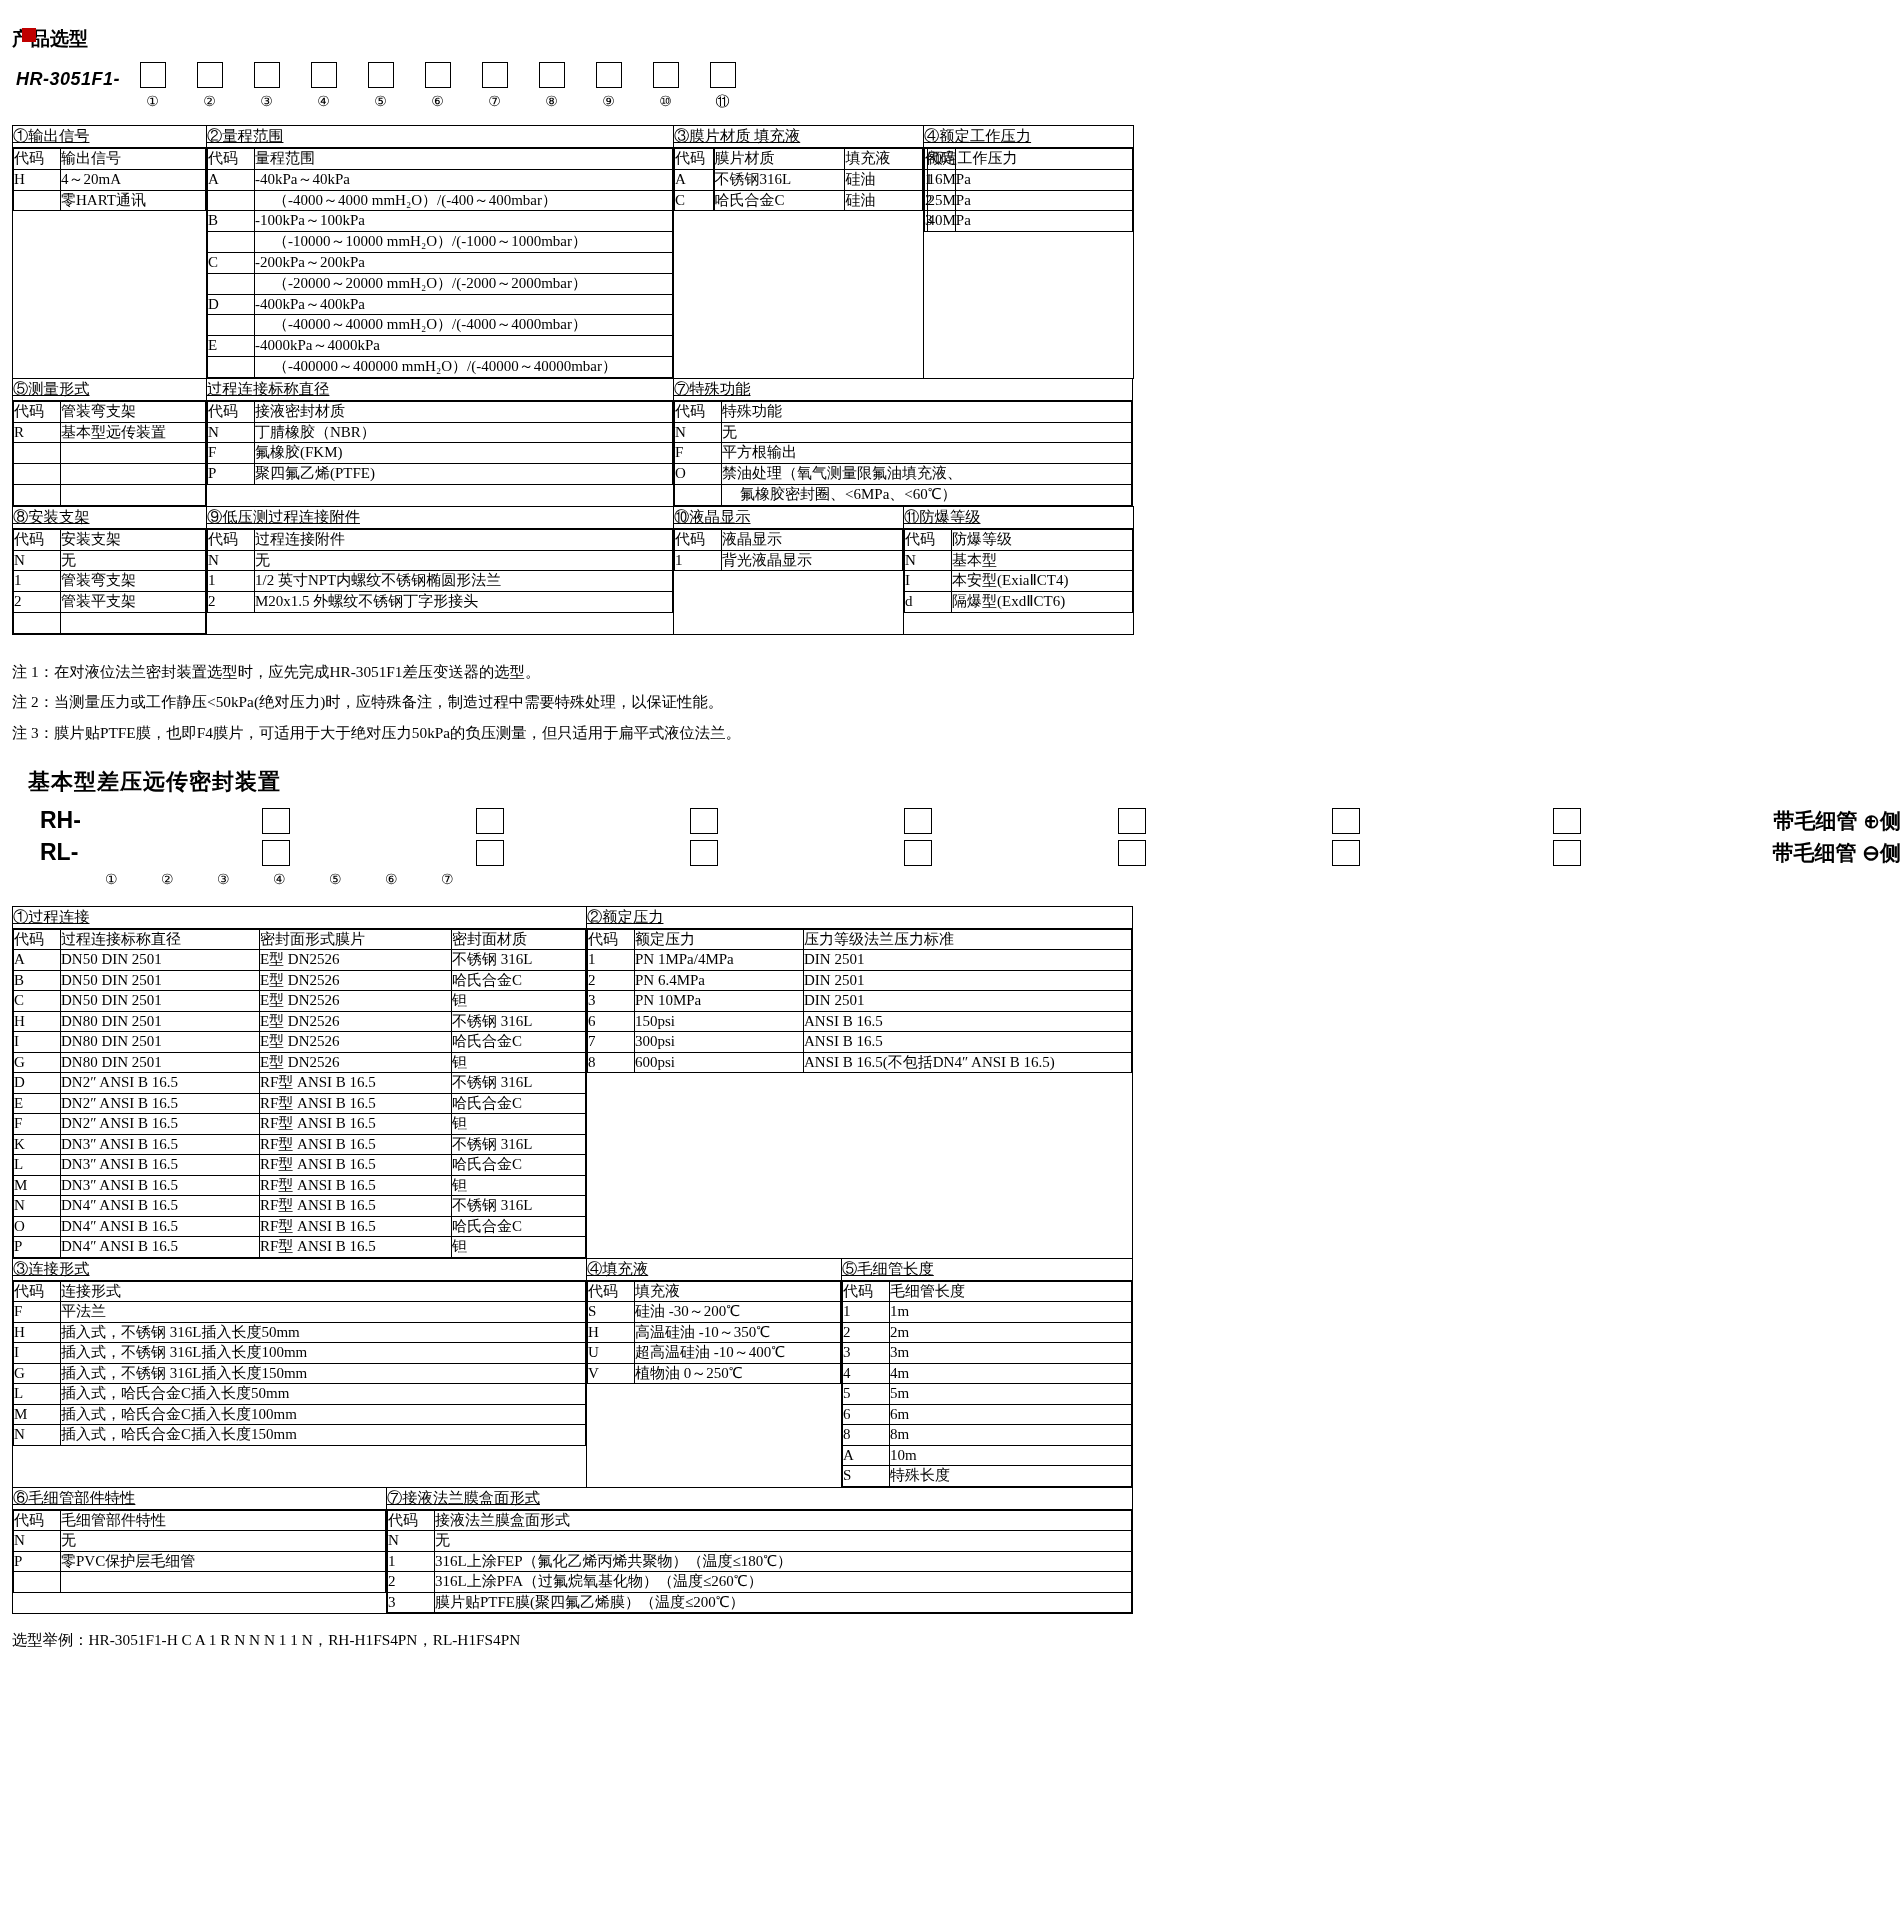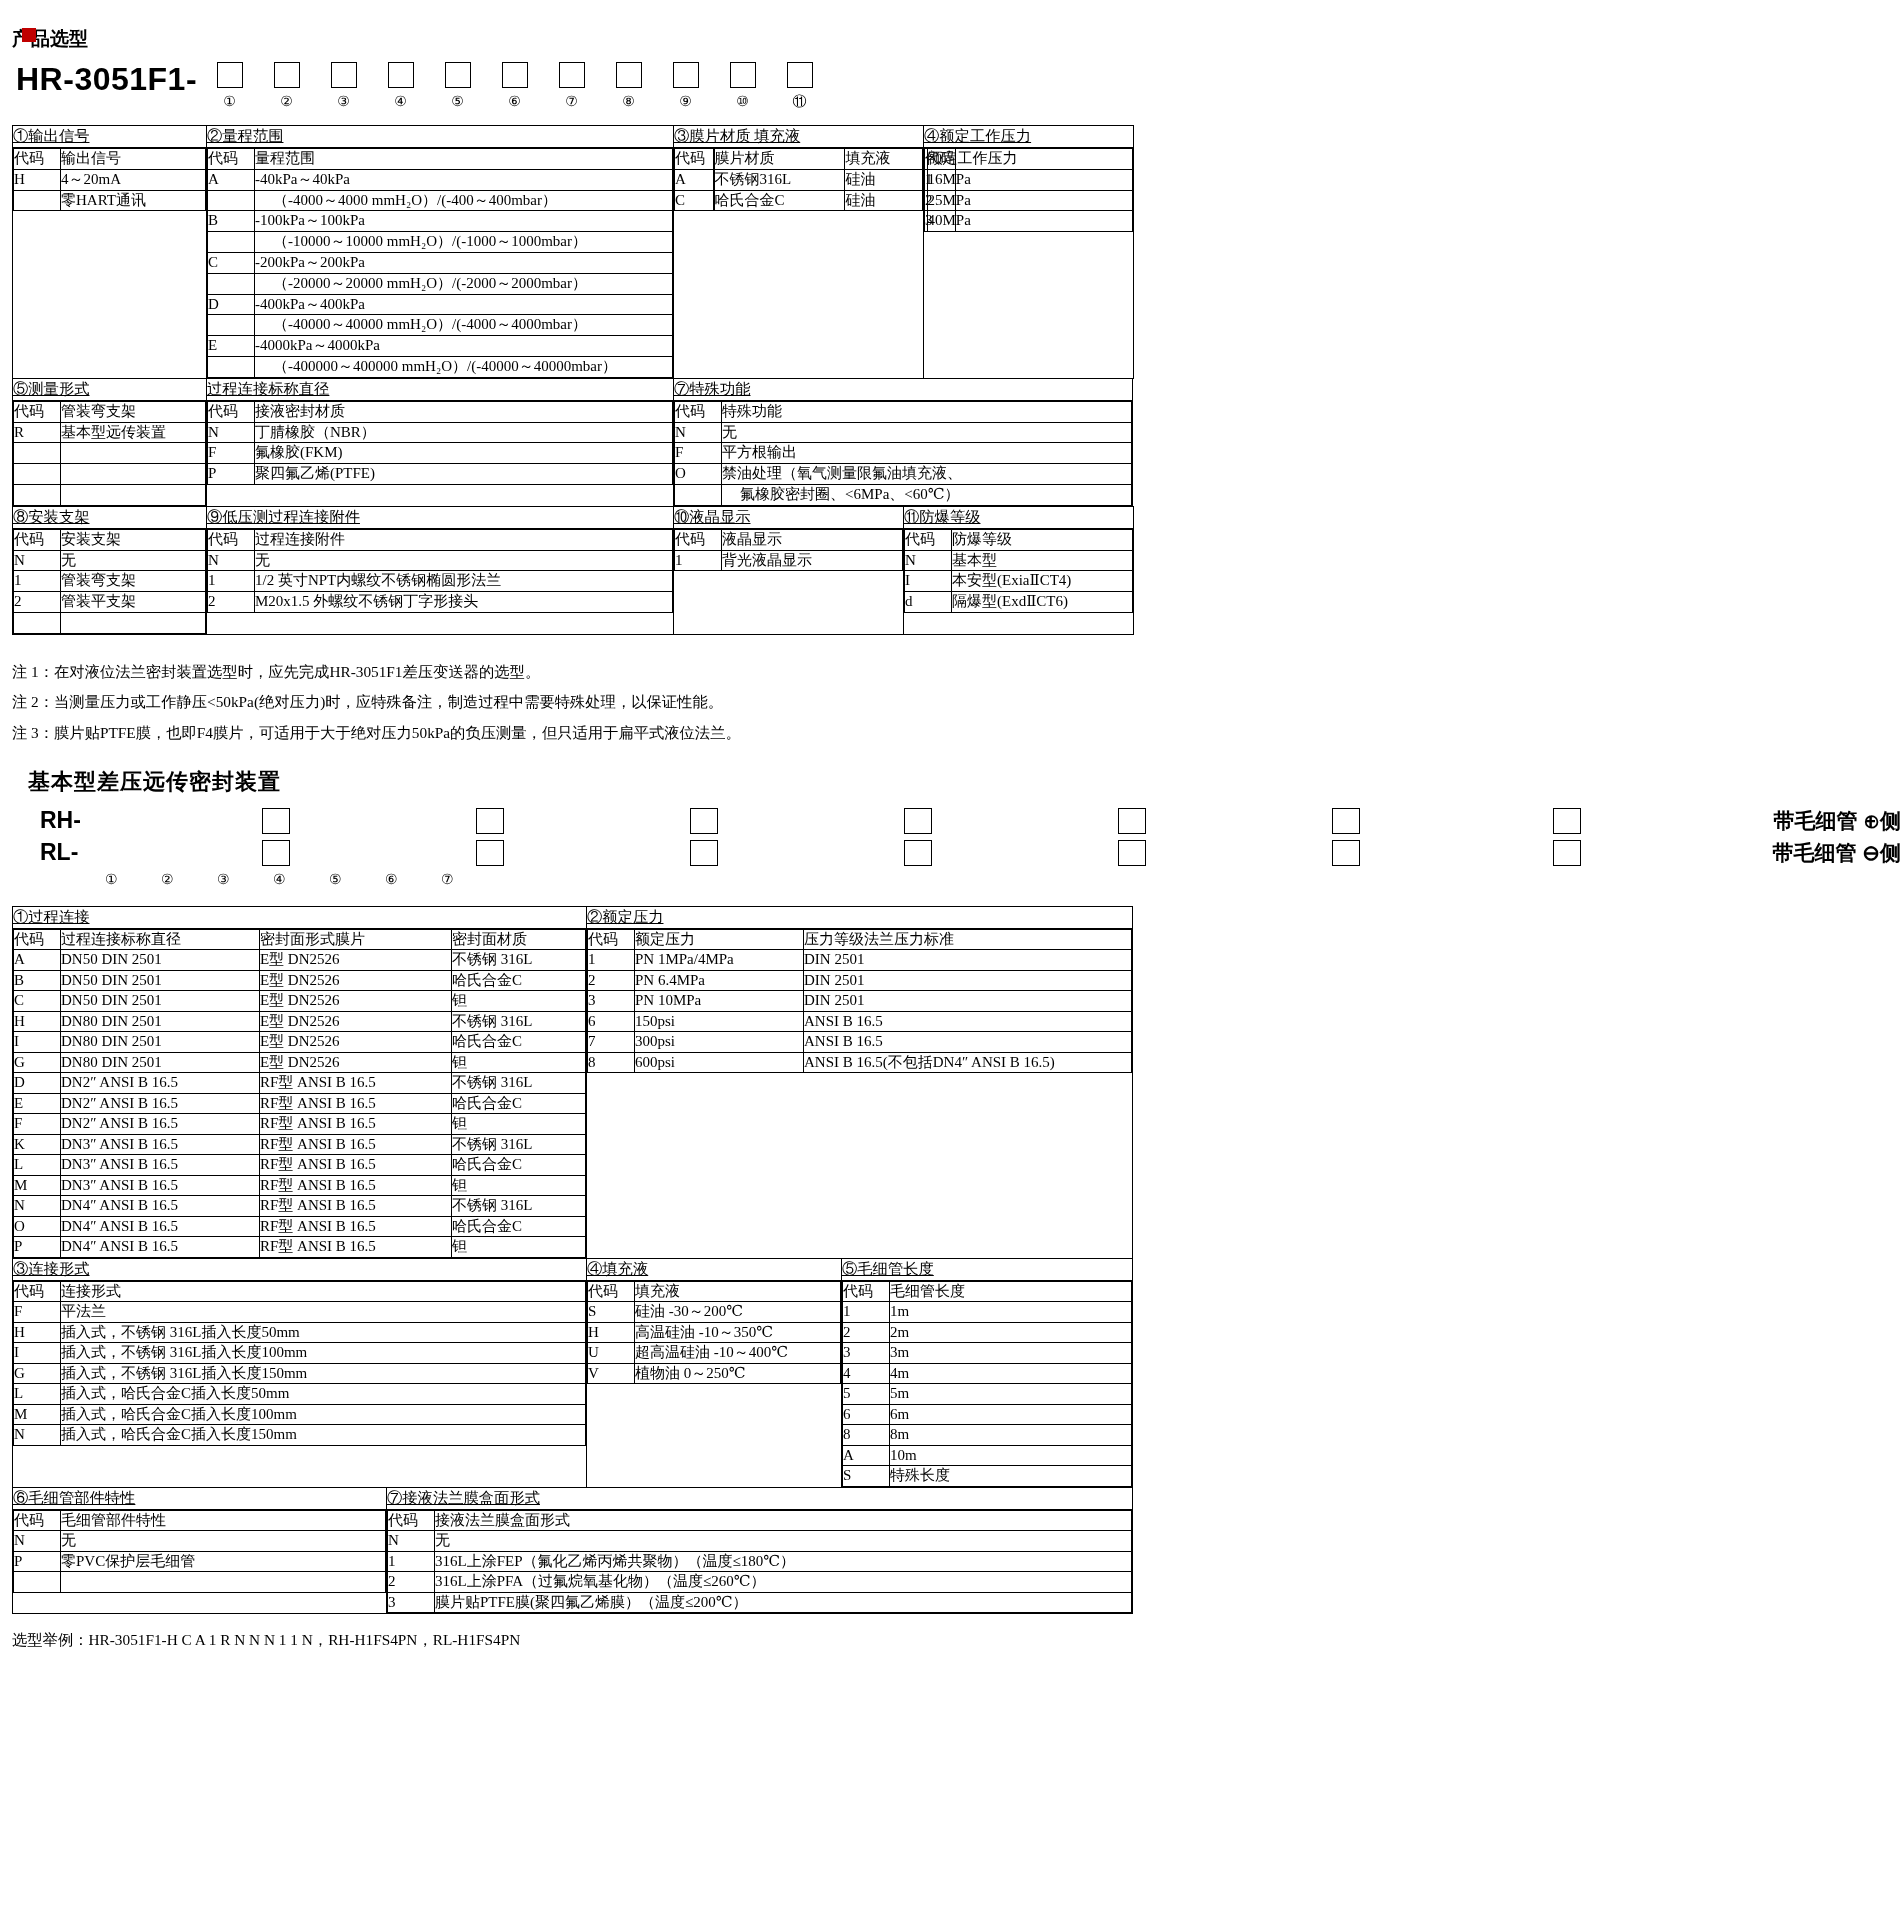--- a/index.html
+++ b/index.html
@@ -40,26 +40,27 @@
     font-family: "Liberation Sans", sans-serif;
   }
   
   .model-row {
     display: flex;
     align-items: flex-start;
     margin-left: 16px;
     margin-top: 10px;
   }
   .model-label {
-    font-size: 32px;
+    font-size: 18px;
     font-weight: bold;
     font-family: "Liberation Sans", sans-serif;
     line-height: 34px;
     margin-right: 4px;
     letter-spacing: 0.5px;
+    font-style: italic;
   }
   .boxes {
     display: flex;
   }
   .boxcell {
     display: flex;
     flex-direction: column;
     align-items: center;
     width: 57px;
   }
@@ -103,21 +104,21 @@
     border: none;
     padding: 2px 6px;
     vertical-align: top;
     line-height: 1.32;
     white-space: nowrap;
   }
   .colhdr td {
     padding-bottom: 4px;
   }
   .codecol { width: 46px; }
-  .blk { padding: 4px 0 0 0; }
+  .blk { padding: 4px 0 0 0; font-family: Liberation Serif, serif; }
 
   .notes {
     margin: 22px 0 0 12px;
     font-size: 15.3px;
     line-height: 2.0;
   }
   .sub-head {
     font-weight: bold;
     font-size: 22px;
     margin: 18px 0 10px 28px;

